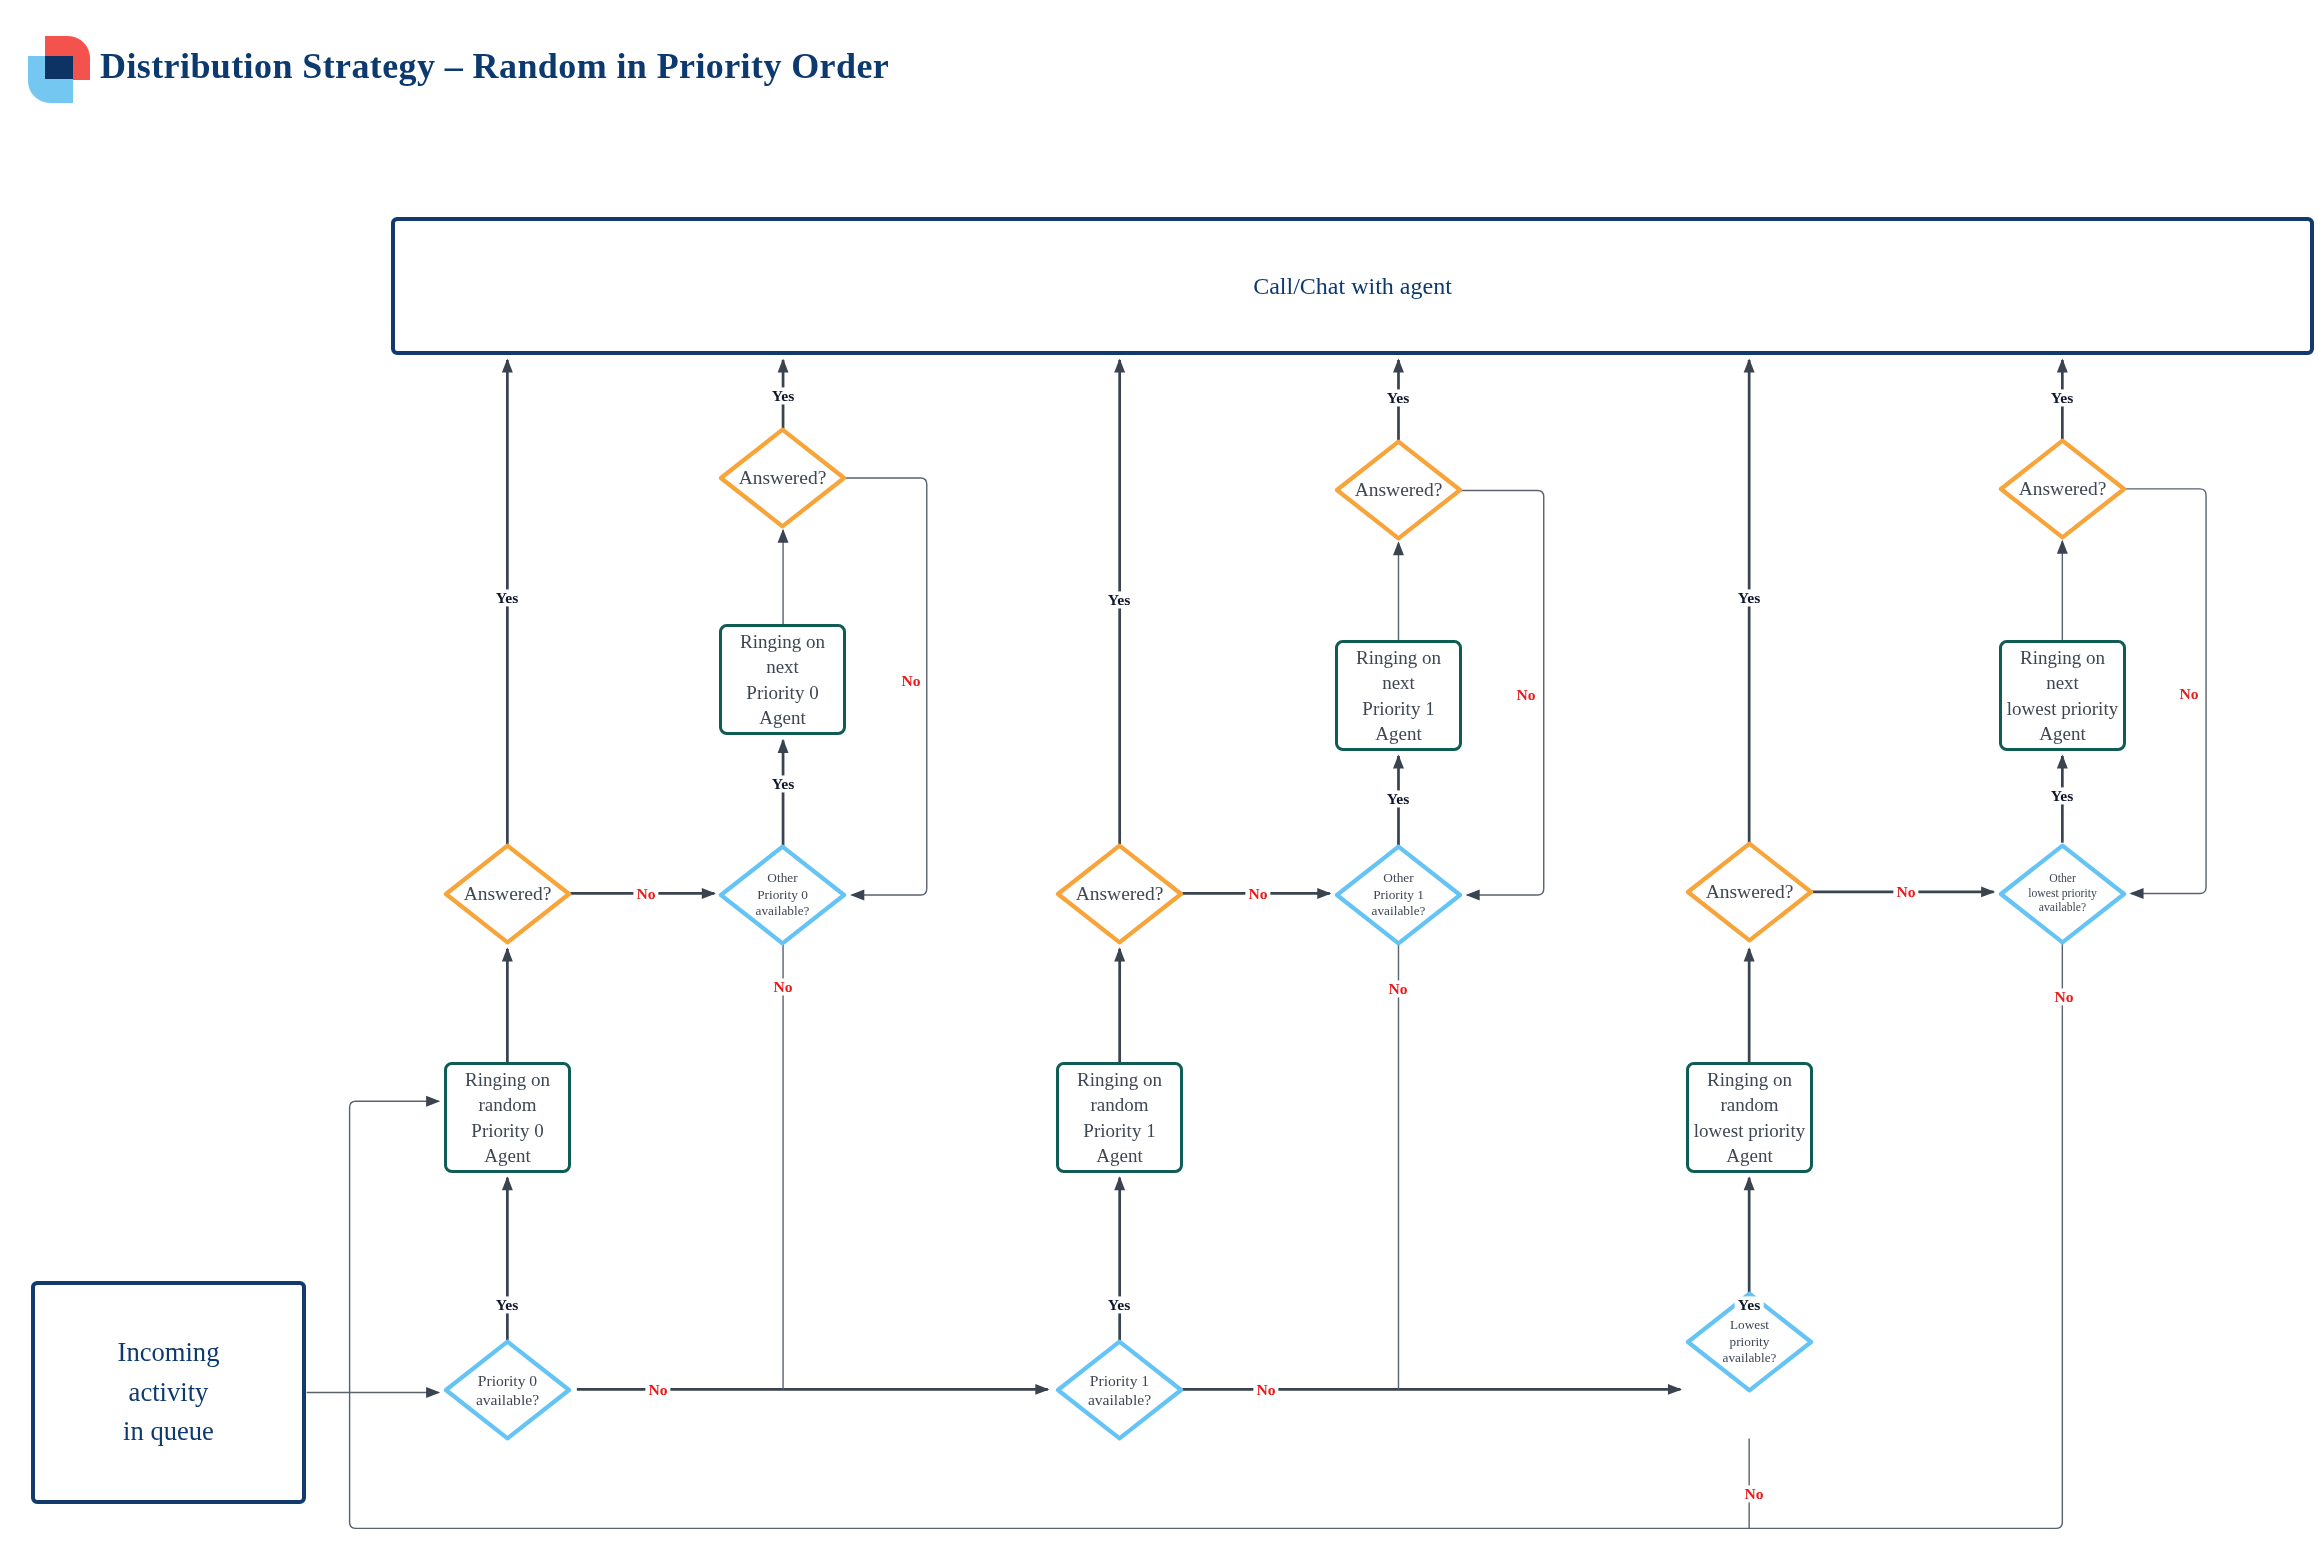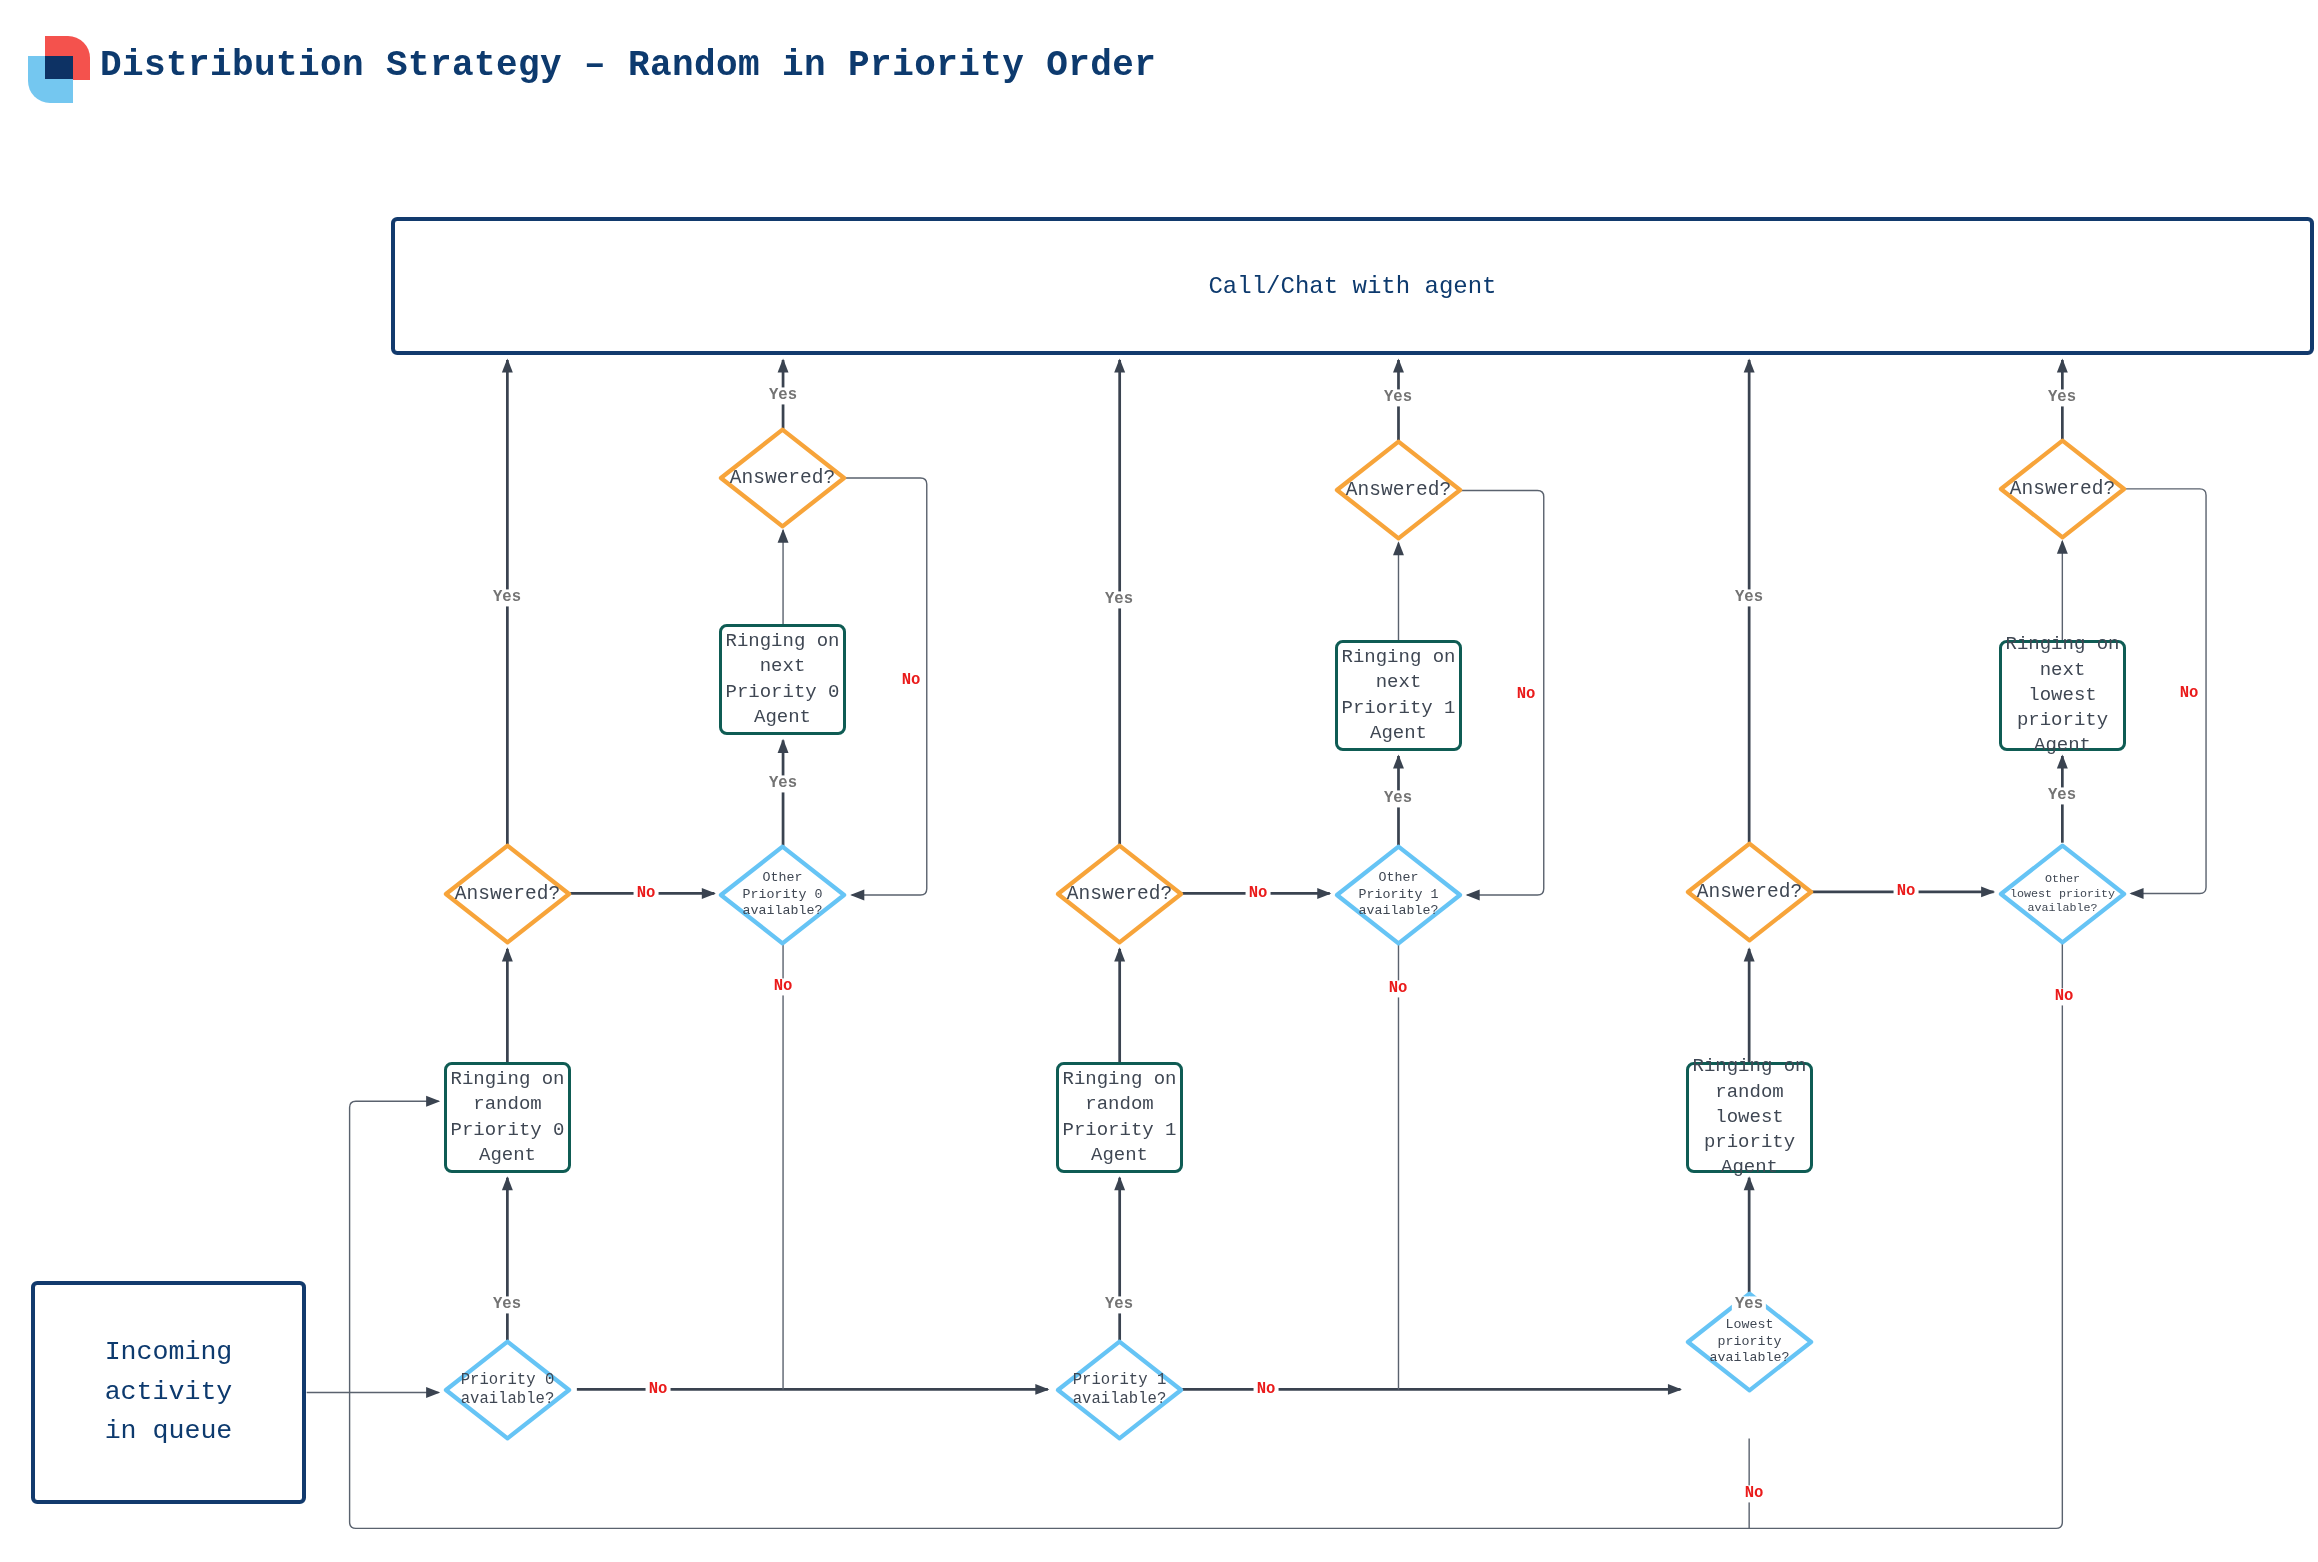--- a/index.html
+++ b/index.html
@@ -1,18 +1,18 @@
 <!DOCTYPE html>
 <html style="font-size:12.5px"><head>
 <meta charset="utf-8">
 <style>
   html,body{margin:0;padding:0;background:#ffffff;}
   #canvas{
     position:relative;width:2319px;height:1562px;background:#ffffff;overflow:hidden;
-    font-family:Liberation Mono, monospace;
+    font-family:Liberation Serif, serif;
   }
   .title{
     position:absolute;left:100px;top:45px;font-size:36px;font-weight:bold;
     color:#0d3a6e;letter-spacing:0.4px;white-space:nowrap;
   }
   
   .logo{position:absolute;left:28px;top:31px;width:78px;height:81px;}
   .logo .red{position:absolute;left:17px;top:4.7px;width:45px;height:44px;border-radius:0 22px 0 0;}
   .logo .blue{position:absolute;left:0px;top:25px;width:45px;height:47px;border-radius:0 0 0 22px;}
   .logo .navy{position:absolute;left:17px;top:25px;width:28px;height:23.4px;}
@@ -38,21 +38,21 @@
   .dlabel{
     position:absolute;left:50%;top:50%;transform:translate(-50%,-50%);
     color:#3f4753;text-align:center;width:117px;line-height:1.25;
   }
   .fs25{font-size:19.5px;} .fs20{font-size:15.6px;} .fs17{font-size:13.3px;} .fs15{font-size:11.7px;}
   
   .elabel{
     position:absolute;transform:translate(-50%,-50%);font-size:15.6px;font-weight:bold;
     background:#ffffff;padding:0 3.1px;line-height:1.1;
   }
-  .yes{color:#737373;} .no{color:#ea1b1b;}
+  .yes{color:#0f172a;} .no{color:#ea1b1b;}
 </style>
 </head>
 <body>
 
 <div id="canvas">
 
   <div class="logo">
     <div class="red" style="background:#f4524d"></div>
     <div class="blue" style="background:#74c7f0"></div>
     <div class="navy" style="background:#0d3264"></div>

